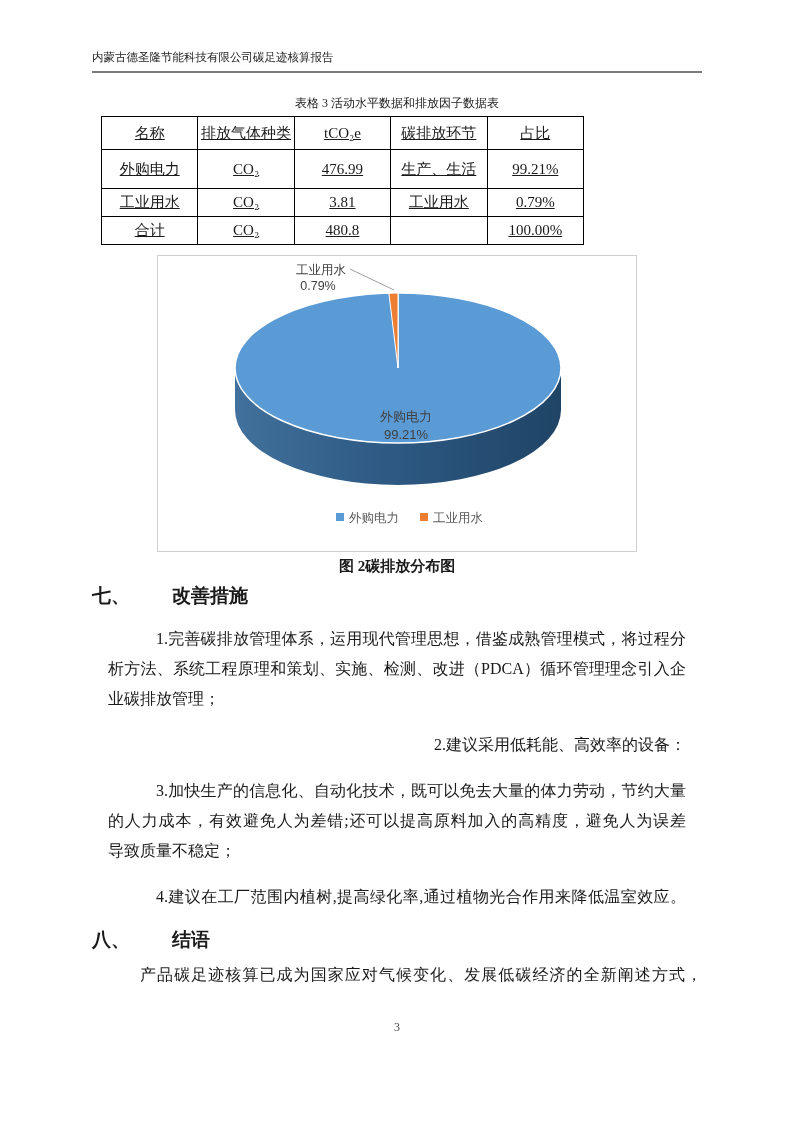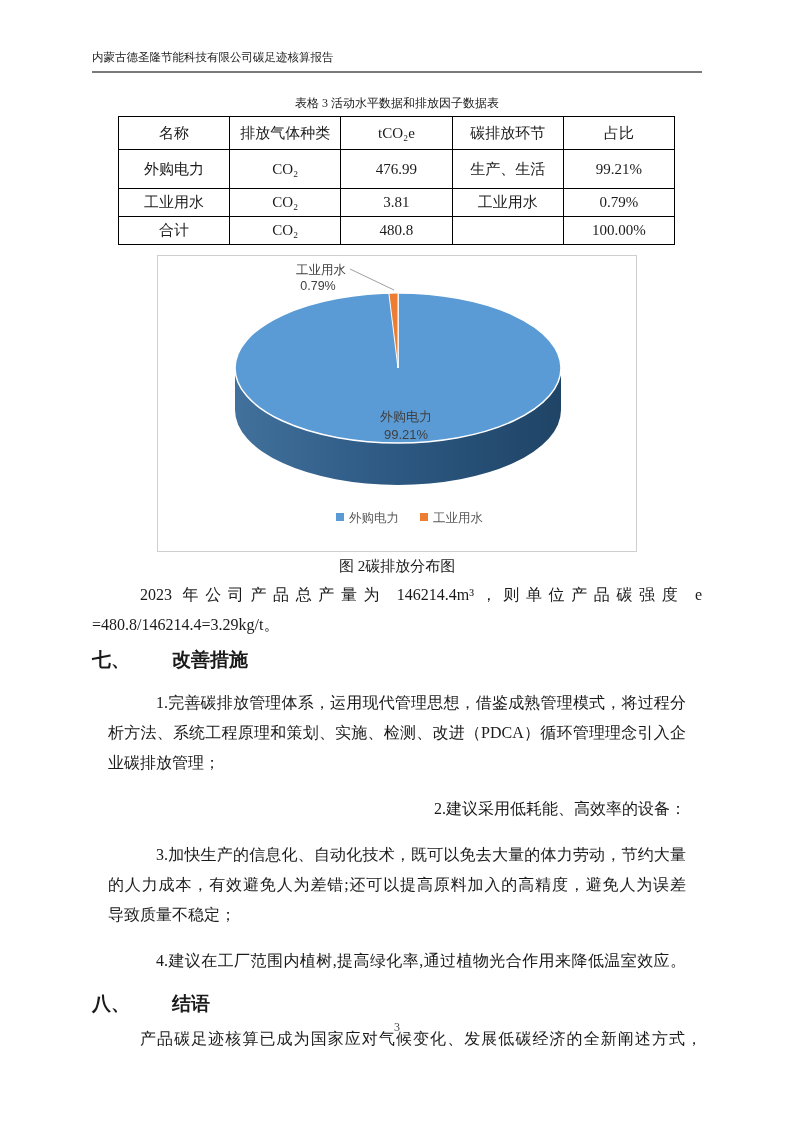--- a/index.html
+++ b/index.html
@@ -16,40 +16,40 @@
     font-size:11.5px; color:#222222;
     padding-bottom:6px; border-bottom:2px solid #7a7a7a;
   }
 
   .content { position:absolute; top:94px; left:92px; width:610px; }
 
   .table-title { text-align:center; font-size:12px; line-height:18px; margin:0 0 4px 0; }
 
   table.data {
     border-collapse:collapse; table-layout:fixed;
-    width:557px; margin-left:26px;
+    width:483px; margin-left:9px;text-decoration:underline;
   }
   table.data td {
     border:1.5px solid #000000; text-align:center; vertical-align:middle;
     font-size:15px; padding:0; overflow:hidden;
   }
   table.data thead tr { height:33px; }
   table.data tbody tr:nth-child(1) { height:39px; }
   table.data tbody tr:nth-child(2) { height:28px; }
   table.data tbody tr:nth-child(3) { height:28px; }
 
   .chart-frame {
     width:478px; height:295px; margin:10px auto 0 auto;
     border:1px solid #cfcfcf; background:#ffffff; position:relative;
   }
   .chart-frame svg { display:block; }
   .chart-text { font-family:"Liberation Sans","DejaVu Sans",sans-serif; }
 
   .figure-caption {
-    text-align:center; font-weight:normal; font-size:15px;
+    text-align:center; font-weight:bold; font-size:15px;
     line-height:20px; margin:4px 0 0 0;
   }
 
   .para { margin:4px 0 0 0; }
   .para-line { font-size:16px; line-height:30px; height:30px; white-space:nowrap; }
   .para-line.line-stretch { text-align:justify; text-align-last:justify; white-space:normal; }
   .para-line.first-line { padding-left:48px;text-align:right; }
 
   .sec-heading { font-size:19px; font-weight:bold; line-height:24px; margin:8px 0 8px 0; }
   .sec-heading .h-num { display:inline-block; width:80px; }
@@ -138,24 +138,20 @@
           <rect x="178" y="257" width="8" height="8" fill="#5B9BD5"></rect>
           <text class="chart-text" x="191" y="266" font-size="12.5" fill="#595959">外购电力</text>
           <rect x="262" y="257" width="8" height="8" fill="#ED7D31"></rect>
           <text class="chart-text" x="275" y="266" font-size="12.5" fill="#595959">工业用水</text>
         </g>
       </svg>
     </div>
 
     <div class="figure-caption">图 2碳排放分布图</div>
 
-    <div class="para">
-        <div class="para-line line-stretch first-line">2023 年公司产品总产量为 146214.4m³，则单位产品碳强度 e</div>
-        <div class="para-line">=480.8/146214.4=3.29kg/t。</div>
-      </div>
 
     <div class="sec-heading">
       <span class="h-num">七、</span><span>改善措施</span>
     </div>
 
     <div class="para item">
         <div class="para-line line-stretch first-line">1.完善碳排放管理体系，运用现代管理思想，借鉴成熟管理模式，将过程分</div>
         <div class="para-line line-stretch">析方法、系统工程原理和策划、实施、检测、改进（PDCA）循环管理理念引入企</div>
         <div class="para-line">业碳排放管理；</div>
       </div>

